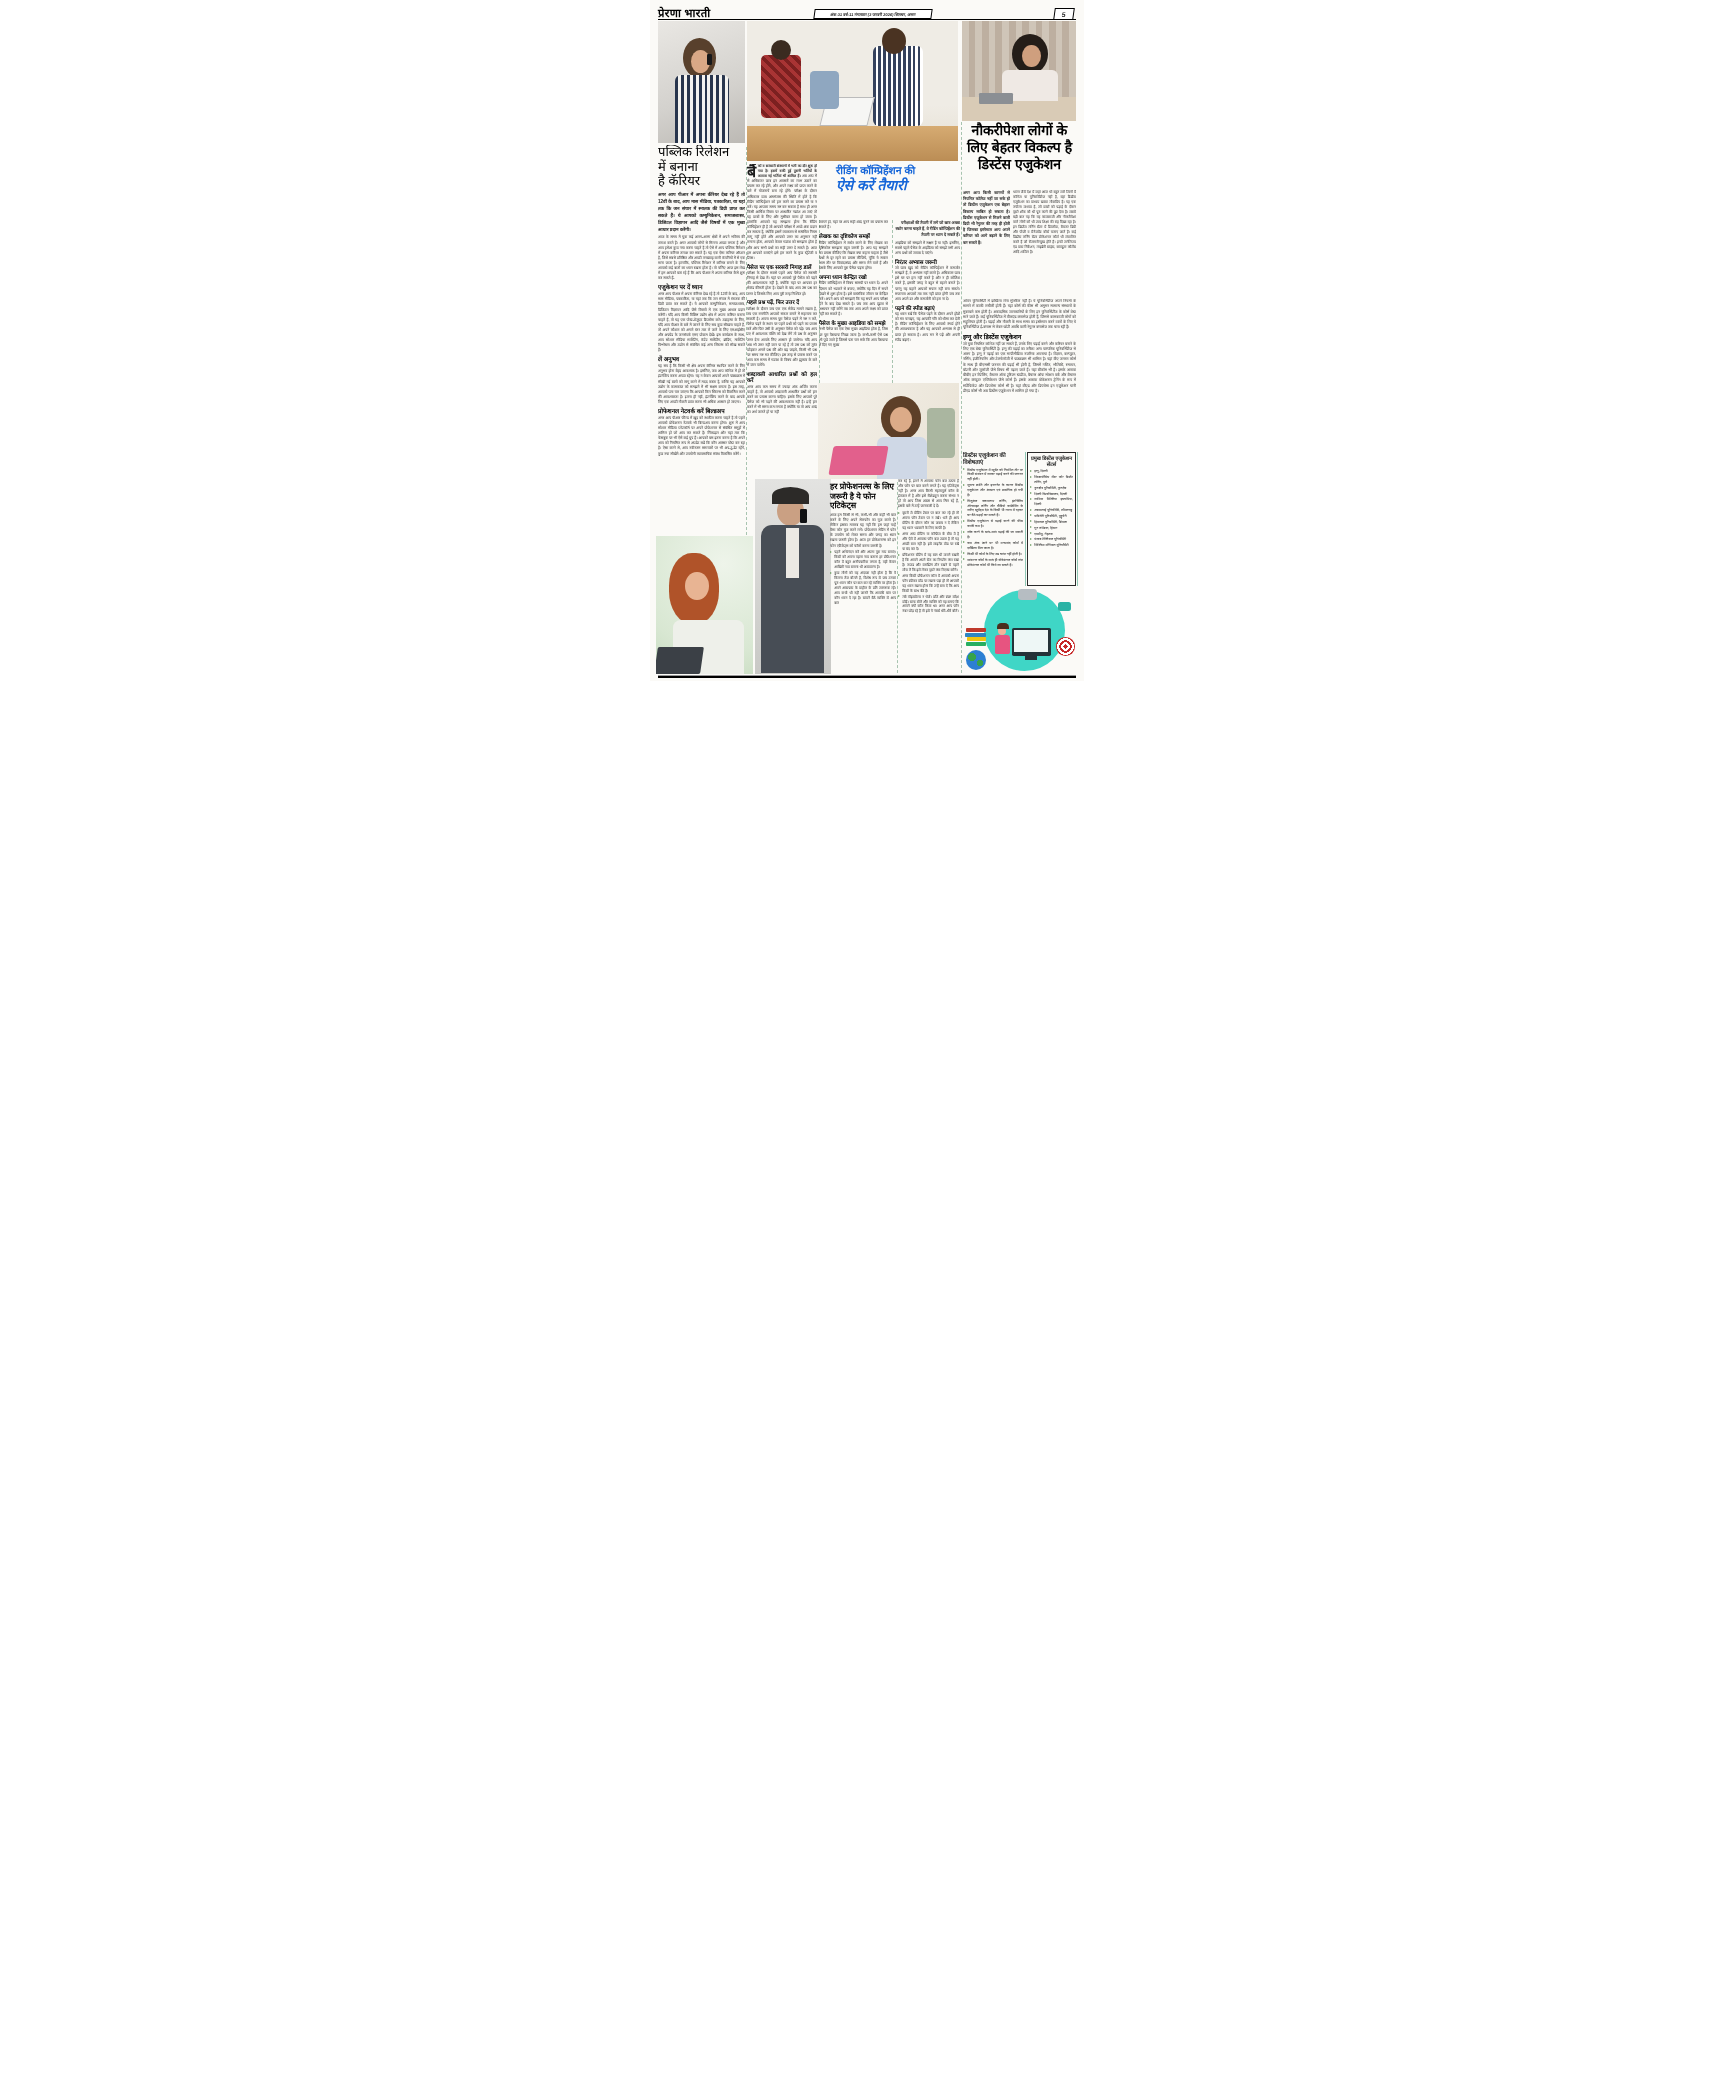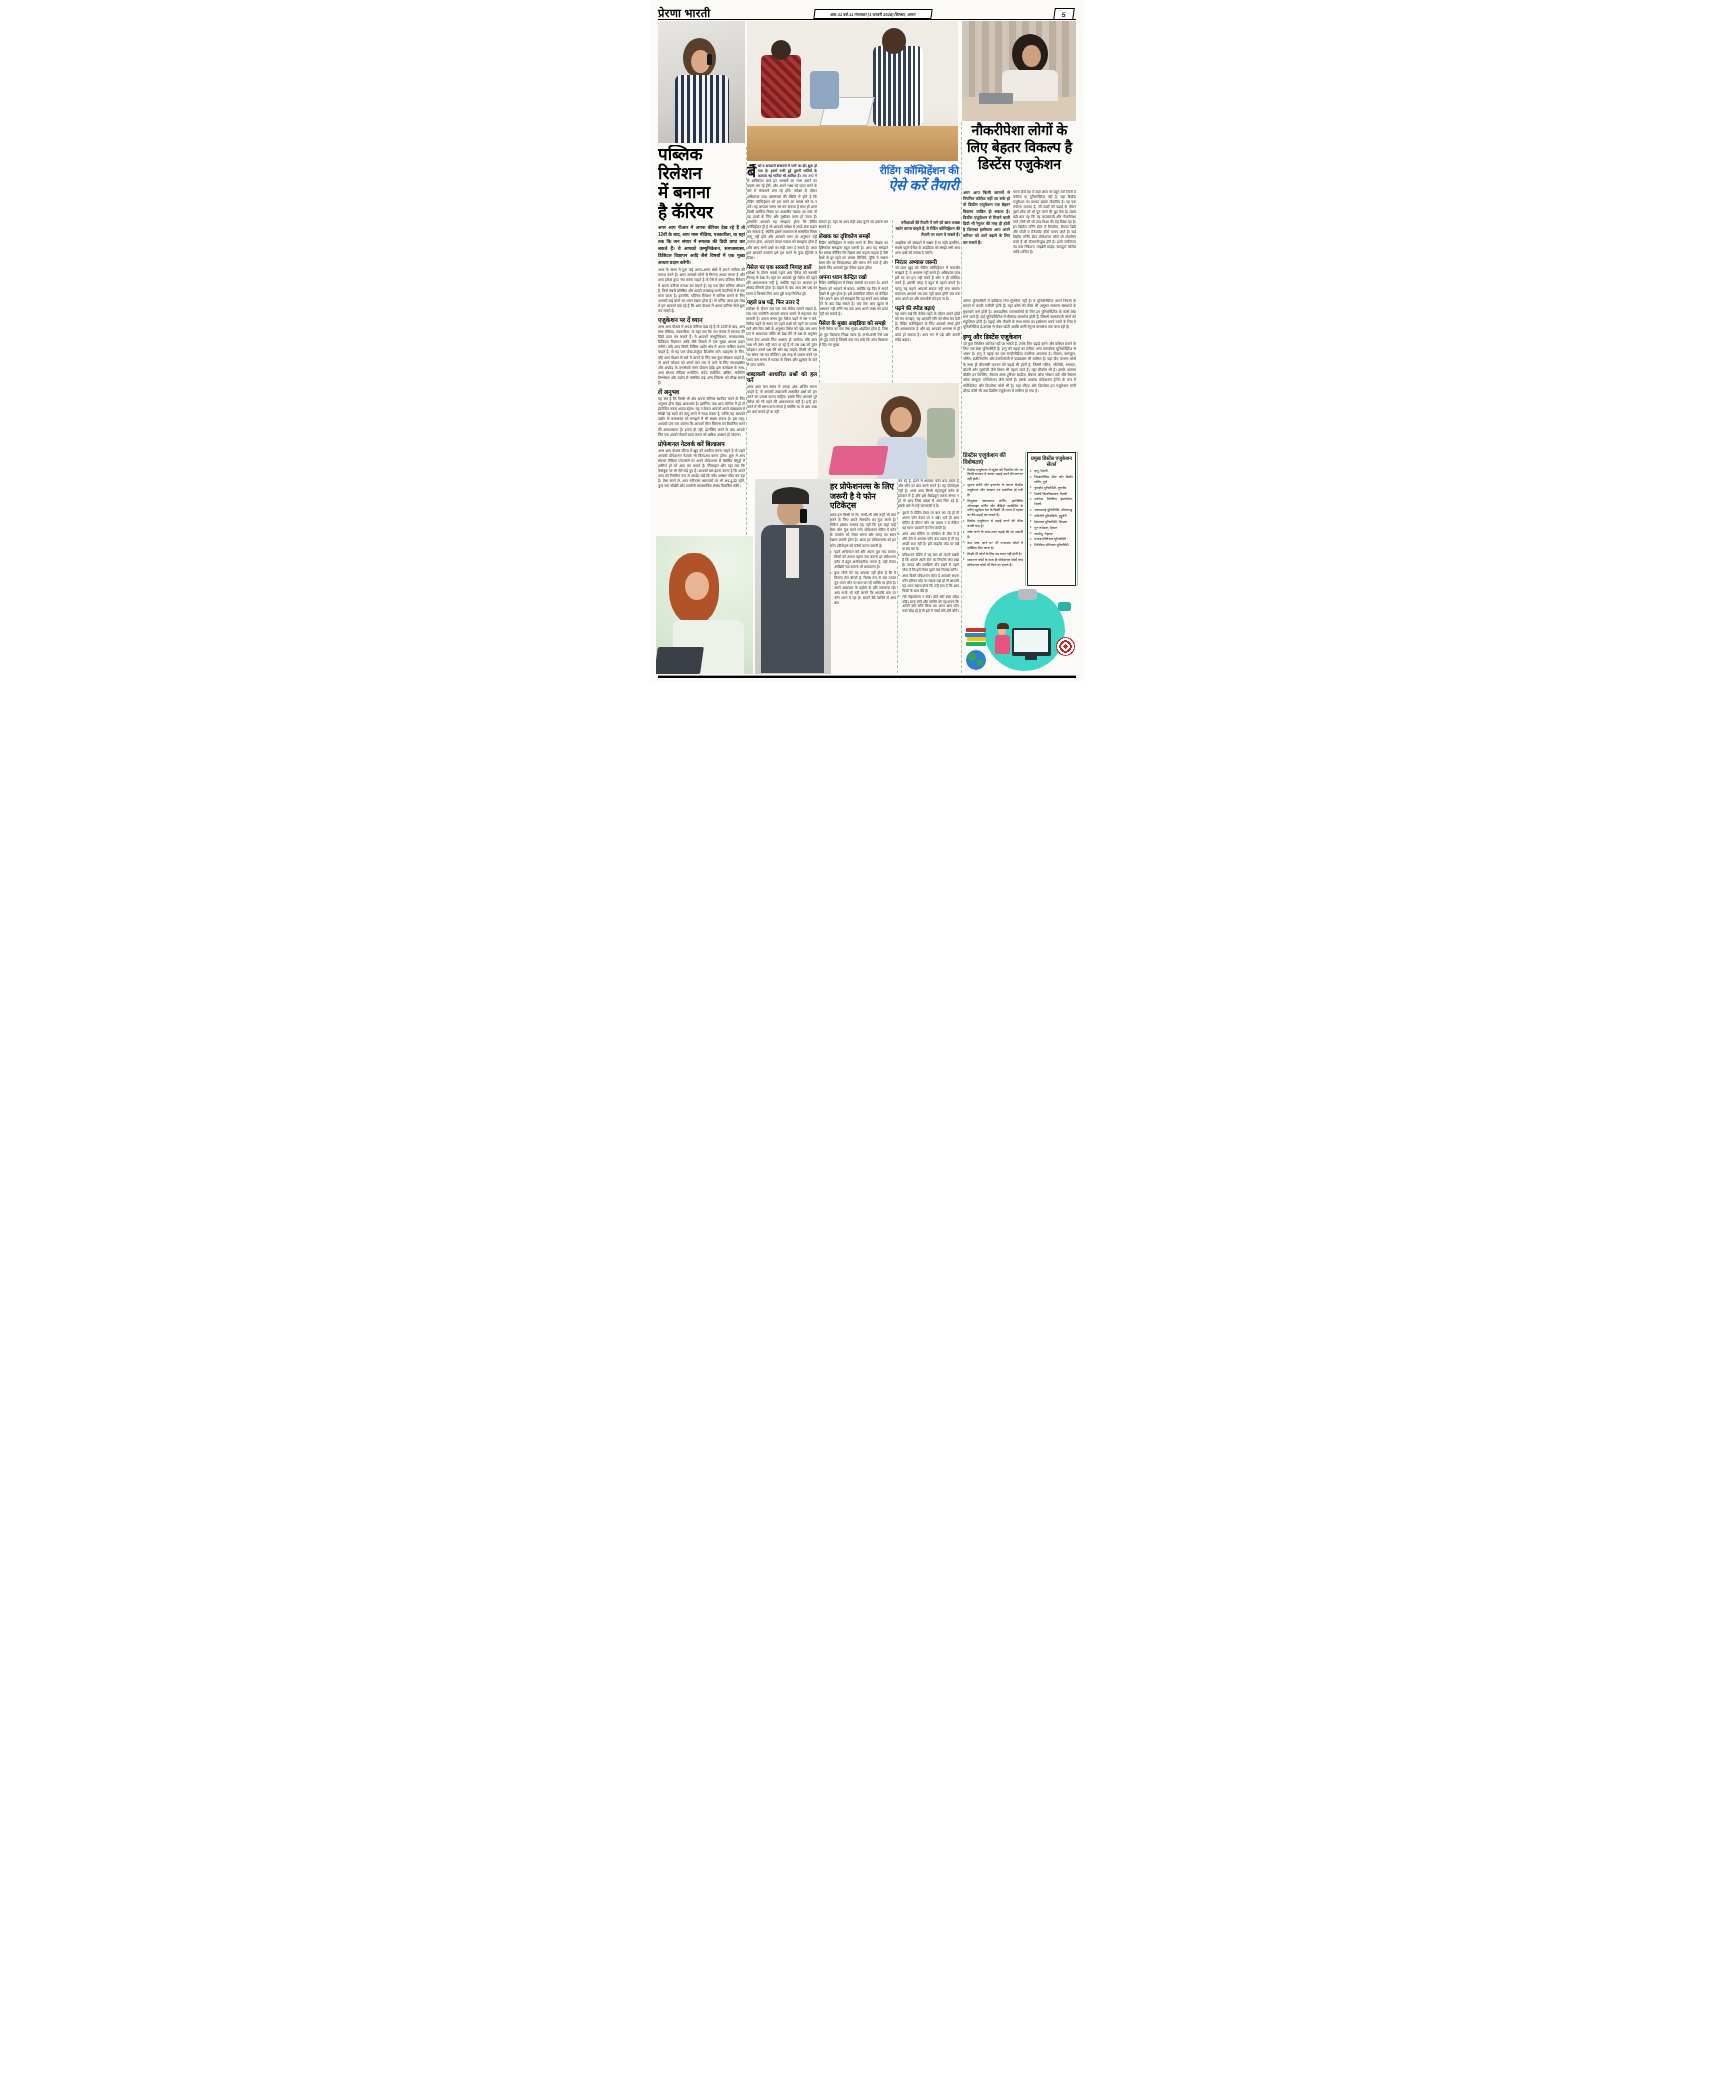--- a/index.html
+++ b/index.html
@@ -21,21 +21,21 @@
   .dateline{font-size:4px;font-weight:bold;white-space:nowrap;}
   .pagenum{font-size:6.7px;font-weight:bold;}
   .rule{background:#000;}
   .ph{overflow:hidden;background:#ddd;}
   .col{position:absolute;overflow:hidden;}
   .body-text{font-size:3.6px;line-height:1.42;text-align:justify;color:var(--ink);}
   .body-text p{margin:0 0 1.7px 0;}
   .subhead{font-weight:bold;color:#000;line-height:1.12;margin:2.9px 0 1.3px 0;}
   .sh-lg{font-size:6px;}
   .sh-md{font-size:5.5px;}
-  .headline1{font-size:17px;font-weight:700;line-height:1.13;color:#000;}
+  .headline1{font-size:13px;font-weight:400;line-height:1.13;color:#000;}
   .rc-h1{font-size:10.5px;font-weight:800;color:var(--blue);line-height:1.2;}
   .rc-h2{font-size:14px;font-weight:800;color:var(--blue);line-height:1.15;font-style:italic;}
   .pe-h{font-size:8px;font-weight:800;line-height:1.2;color:#000;}
   .de-h{font-size:14px;font-weight:800;line-height:1.2;color:#000;}
   .boldlead{font-weight:bold;font-size:4.6px;line-height:1.5;text-align:justify;}
   .standfirst{font-weight:bold;font-size:4px;line-height:1.5;text-align:right;}
   .de-lead{font-weight:bold;font-size:4px;line-height:1.55;text-align:justify;}
   .dropcap{float:left;font-size:16px;font-weight:800;line-height:.85;padding:0.8px 1.7px 0 0;}
   .li{position:relative;padding-left:4.2px;margin-bottom:1.3px;text-align:justify;}
   .li::before{content:"\25B8";position:absolute;left:0;top:-0.4px;color:var(--green);font-size:3.8px;}
@@ -114,21 +114,21 @@
   <div class="col body-text" style="left:97px;top:164px;width:70px;height:315px;">
     <p><span class="dropcap">बैं</span><b>कों व सरकारी संस्थानों में भर्ती का दौर शुरू हो गया है। इसमें रुकी हुई पुरानी भर्तियों के अलावा नई भर्तियां भी शामिल हैं।</b><span> अब आप में से अधिकतर छात्र इन अवसरों का लाभ उठाने का प्रयास कर रहे होंगे, और अपने लक्ष्य को प्राप्त करने के बारे में योजनायें बना रहे होंगे। परीक्षा के दौरान अधिकतर छात्र असमंजस की स्थिति में होते है कि रीडिंग कॉम्प्रिहेंशन को हल करने का प्रयास करें या न करें। यह आपका समय नष्ट कर सकता है साथ ही अगर किसी आर्थिक विषय पर आधारित गद्यांश आ जाएं तो यह छात्रों के लिए और मुसीबत वाला हो जाता हैं। हालांकि आपको यह समझना होगा कि रीडिंग कॉम्प्रिहेंशन ही है जो आपको परीक्षा में अच्छे अंक प्रदान कर सकता है, क्योंकि इसमें व्याकरण से सम्बंधित नियम लागू नहीं होते और आपको उत्तर का अनुमान नहीं लगाना होता, आपको केवल गद्यांश को समझना होता है और आप सभी प्रश्नों का सही उत्तर दे सकते है। आज हम आपको बताएंगे इसे हल करने के कुछ स्ट्रैटेजी व टिप्स।</span></p>
     <div class="subhead sh-md">पैसेज पर एक सरसरी निगाह डालें</div>
     <p>परीक्षा के दौरान सबसे पहले आप पैसेज को सरसरी निगाह से देख लें। यहां पर आपको पूरे पैसेज को पढ़ने की आवश्यकता नहीं है, क्योंकि यहां पर आपका हर सेकंड कीमती होता है। देखने के बाद आप उस प्रश्न का उत्तर दे जिसके लिए आप पूरी तरह निश्चित हो।</p>
     <div class="subhead sh-md">पहले प्रश्न पढ़ें, फिर उत्तर दें</div>
     <p>परीक्षा के दौरान जब एक एक सेकेंड मायने रखता है, तब एक रणनीति आपको सफल बनाने में सहायता कर सकती है। अपना समय पूरा पैसेज पढ़ने में नष्ट न करें, पैसेज पढ़ने के स्थान पर पहले प्रश्नों को पढ़ने का प्रयास करें और फिर उसी के अनुसार पैसेज को पढ़े। जब आप टए में आवश्यक पंक्ति को देख लेंगे तो प्रश्न के अनुसार उत्तर देना आपके लिए आसान हो जायेगा। यदि आप अब भी उत्तर नहीं जान पा रहे है तो उस प्रश्न को तुरंत छोड़कर अगले प्रश्न की ओर बढ़ जाइये, किसी भी प्रश्न पर समय नष्ट मत कीजिए। इस तरह से प्रयास करने पर आप कम समय में गद्यांश के विषय और झुकाव के बारे में जान पायेंगे।</p>
     <div class="subhead sh-md">शब्दावली आधारित प्रश्नों को हल करें</div>
     <p>अगर आप कम समय में ज्यादा अंक अर्जित करना चाहते है, तो आपको शब्दावली आधारित प्रश्नों को हल करने का प्रयास करना चाहिए। इसके लिए आपको पुरे पैसेज को भी पढ़ने की आवश्यकता नहीं है। इन्हें हल करने में भी समय कम लगता है क्योंकि या तो आप शब्द का अर्थ जानते हो या नहीं</p>
   </div>
 
-  <div class="abs" style="left:171px;top:164px;width:138px;text-align:right;">
+  <div class="abs" style="left:186px;top:164px;width:138px;text-align:left;">
     <div class="rc-h1">रीडिंग कॉम्प्रिहेंशन की</div>
     <div class="rc-h2">ऐसे करें तैयारी</div>
   </div>
 
   <div class="col body-text" style="left:169px;top:220px;width:69px;height:162px;">
     <p>जानते हो, यहां पर आप सही शब्द चुनने का प्रयास कर सकते हैं।</p>
     <div class="subhead sh-md">लेखक का दृष्टिकोण समझें</div>
     <p>रीडिंग कॉम्प्रिहेंशन में स्कोर करने के लिए लेखक का दृष्टिकोण समझना बहुत जरूरी है। आप यह समझने का प्रयास कीजिए कि लेखक क्या कहना चाहता है जैसे प्रश्नों से दूर रहने का प्रयास कीजिये, चूंकि ये सवाल आम तौर पर विवादास्पद और समय लेने वाले हैं और इसके लिए आपको पूरा पैसेज पढ़ना होगा।</p>
     <div class="subhead sh-md">अपना ध्यान केन्द्रित रखो</div>
     <p>रीडिंग कॉम्प्रिहेंशन में विषय सामग्री पर ध्यान दें। अपने दिमाग को भटकने से बचाए, क्योंकि यह दिन में सपने देखने से शुरू होता है। इसे वास्तविक जीवन पर केन्द्रित करें। अपने आप को समझाएं कि यह सपने आप परीक्षा देने के बाद देख सकते है। जब तक आप दृढ़ता से अध्ययन नहीं करेंगे तब तक आप अपने लक्ष्य को प्राप्त नहीं कर सकते है।</p>

